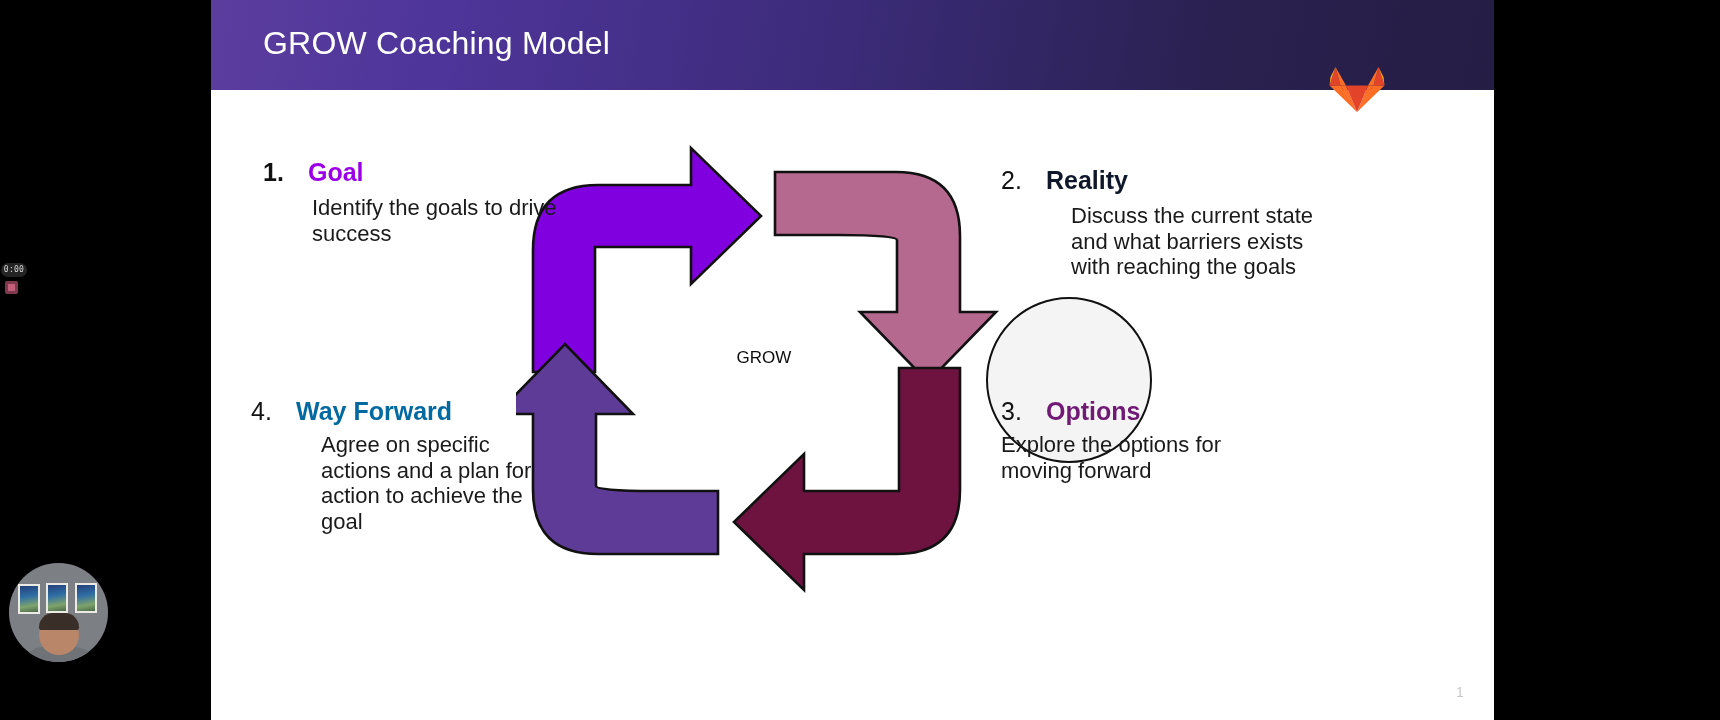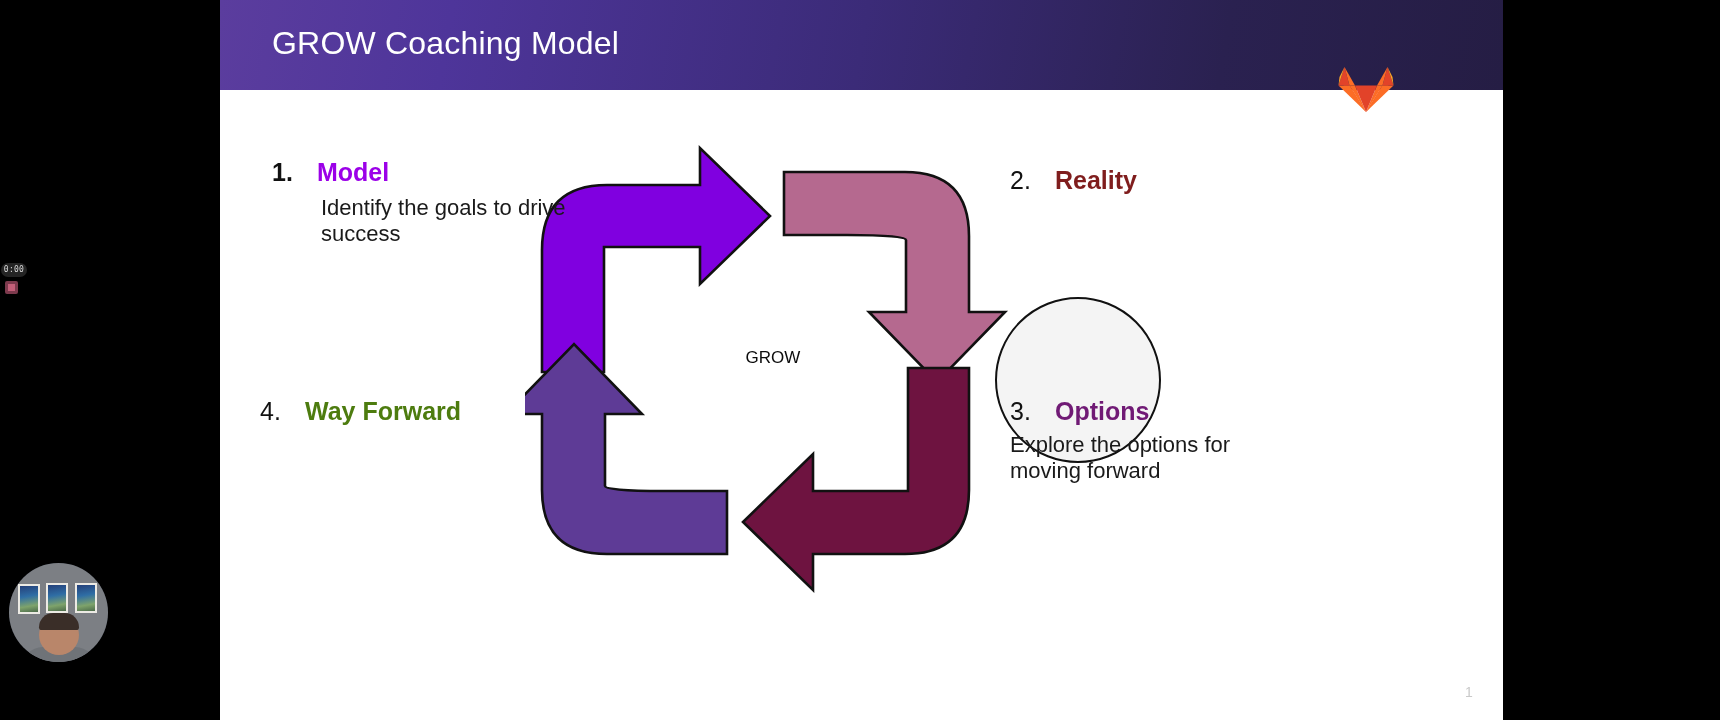--- a/index.html
+++ b/index.html
@@ -58,21 +58,21 @@
     border-radius: 20px 20px 4px 4px; background: #3a2e28;
   }
   .cam-body {
     position: absolute; left: 12px; top: 84px;
     width: 76px; height: 30px; border-radius: 22px 22px 0 0;
     background: #6f7378;
   }
 
   
   #slide {
-    position: absolute; left: 220px; top: 0;
+    position: absolute; left: 211px; top: 0;
     width: 1283px; height: 720px;
     background: #ffffff;
   }
   #slide-header {
     position: absolute; left: 0; top: 0;
     width: 100%; height: 90px;
     background: linear-gradient(100deg,#5b3d9e 0%,#4e359a 18%,#3b2b78 50%,#2a2150 78%,#251d44 100%);
   }
   #slide-title {
     position: absolute; left: 52px; top: 25px;
@@ -169,42 +169,44 @@
         <path d="M 202 414 L 82 414 Q 17 414 17 350 L 17 274 L -19 274 L 49 204 L 117 274 L 80 274 L 80 346 Q 80 351 139 351 L 202 351 Z" fill="#5e3b96"></path>
 
         <circle cx="553" cy="240" r="82" fill="#f4f4f4" stroke="#111111" stroke-width="2"></circle>
       </g>
     </svg>
     <div id="grow-label">GROW</div>
 
     <div class="quad" id="q1">
       <div class="quad-row">
         <span class="quad-num bold">1.</span>
-        <span class="quad-head" style="color:#9b00e8">Model</span>
+        <span class="quad-head" style="color:#9b00e8">Goal</span>
       </div>
       <div class="quad-body">Identify the goals to drive success</div>
     </div>
 
     <div class="quad" id="q2">
       <div class="quad-row">
         <span class="quad-num">2.</span>
-        <span class="quad-head" style="color:#7f1d1d">Reality</span>
-      </div>
+        <span class="quad-head" style="color:#0f172a">Reality</span>
+      </div>
+      <div class="quad-body">Discuss the current state and what barriers exists with reaching the goals</div>
     </div>
 
     <div class="quad" id="q3">
       <div class="quad-row">
         <span class="quad-num">3.</span>
         <span class="quad-head" style="color:#701a75">Options</span>
       </div>
       <div class="quad-body">Explore the options for moving forward</div>
     </div>
 
     <div class="quad" id="q4">
       <div class="quad-row">
         <span class="quad-num">4.</span>
-        <span class="quad-head" style="color:#4d7c0f">Way Forward</span>
-      </div>
+        <span class="quad-head" style="color:#0369a1">Way Forward</span>
+      </div>
+      <div class="quad-body">Agree on specific actions and a plan for action to achieve the goal</div>
     </div>
 
     <div id="page-num">1</div>
   </div>
 </div>
 
 </body></html>

